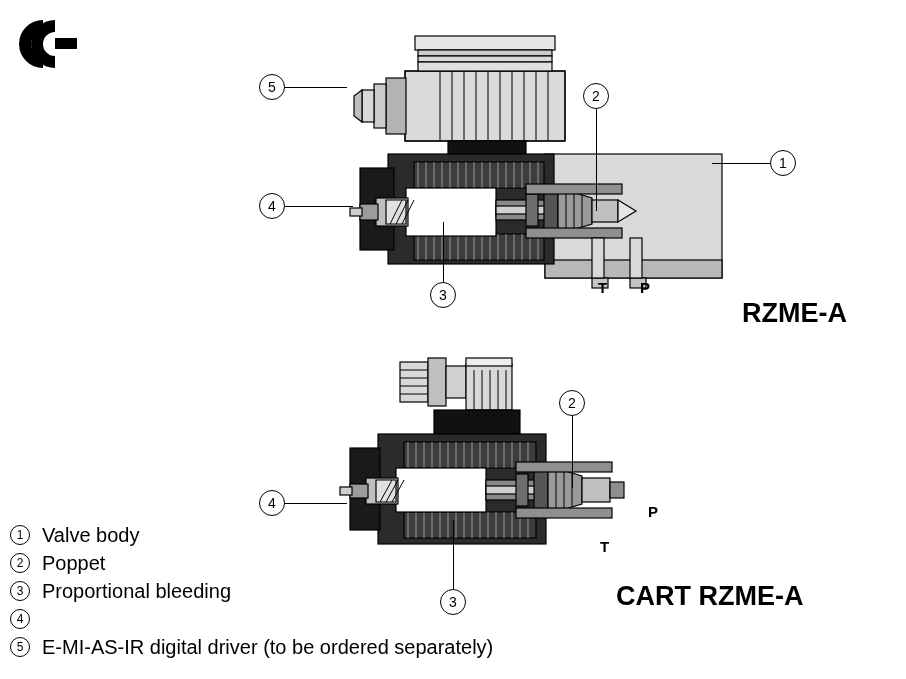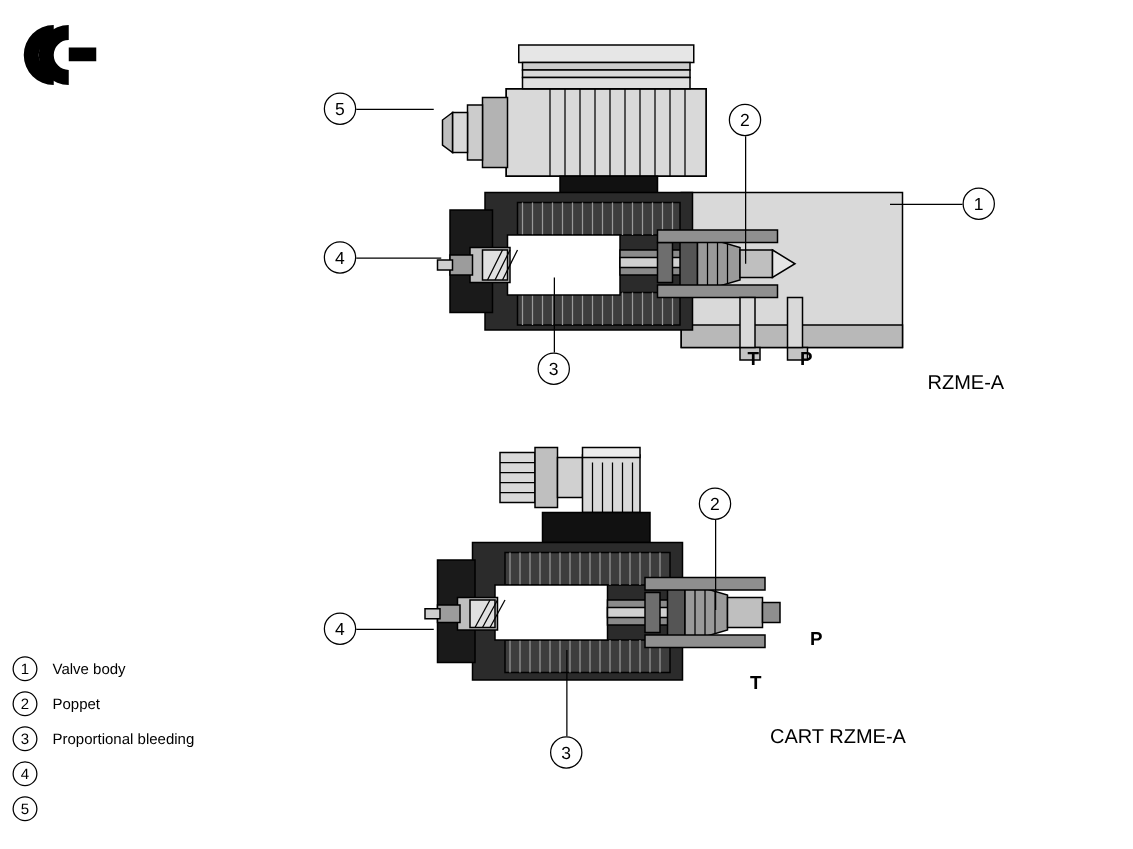--- a/index.html
+++ b/index.html
@@ -38,42 +38,42 @@
     background: #000;
     width: 1.4px;
   }
 
   
   .port-label {
     font-size: 15px;
     font-weight: bold;
   }
   .model-label {
-    font-size: 16px;
-    font-weight: normal;
+    font-size: 27px;
+    font-weight: bold;
   }
 
   
   #legend { left: 10px; top: 521px; width: 520px; }
   .legend-row {
     display: flex;
     align-items: center;
     height: 28px;
   }
   .legend-num {
     width: 20px; height: 20px;
     border: 1.3px solid #000;
     border-radius: 50%;
     display: flex; align-items: center; justify-content: center;
     font-size: 12px;
     margin-right: 12px;
     flex: 0 0 auto;
     box-sizing: border-box;
   }
-  .legend-text { font-size: 12px; }
+  .legend-text { font-size: 20px; }
 
   svg { display: block; }
 </style>
 </head>
 <body>
 
 <div class="abs" id="ce-mark">
   <svg width="90" height="60" viewBox="0 0 90 60">
 
     <path d="M 33 6 A 24 24 0 1 0 33 54 L 33 42 A 12 12 0 1 1 33 18 Z" fill="#000"></path>
@@ -350,14 +350,15 @@
   </div>
   <div class="legend-row">
     <div class="legend-num">3</div>
     <div class="legend-text">Proportional bleeding</div>
   </div>
   <div class="legend-row">
     <div class="legend-num">4</div>
   </div>
   <div class="legend-row">
     <div class="legend-num">5</div>
+    <div class="legend-text">E-MI-AS-IR digital driver (to be ordered separately)</div>
   </div>
 </div>
 
 </body></html>

